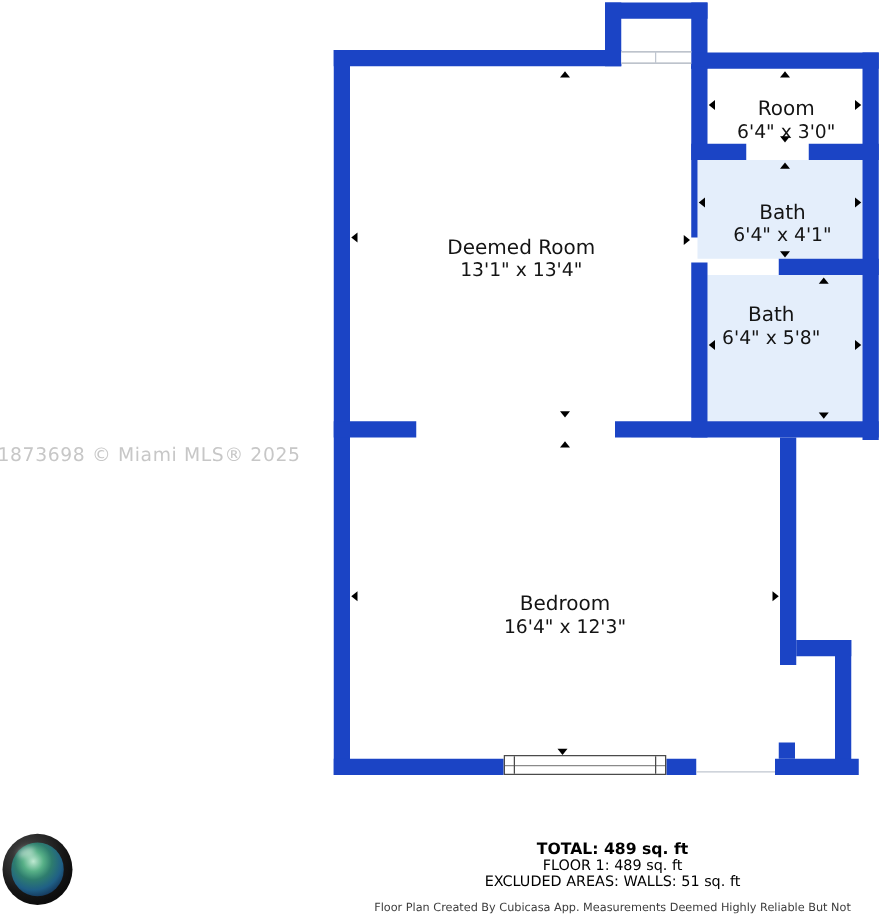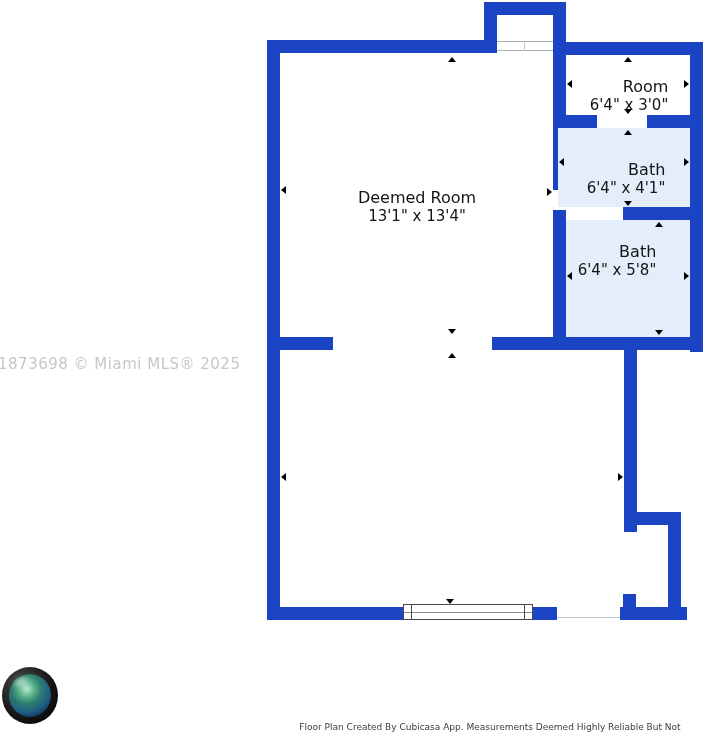--- a/index.html
+++ b/index.html
@@ -3,21 +3,21 @@
 <meta charset="utf-8">
 <style>
   html,body{margin:0;padding:0;background:#fff;}
   #canvas{
     position:relative;width:709px;height:732px;background:#ffffff;overflow:hidden;
     font-family:"DejaVu Sans","Liberation Sans",sans-serif;
   }
   .wall{position:absolute;background:var(--wall,#1b44c5);}
   .fill{position:absolute;background:var(--bath_fill,#e4eefb);}
   .room-label{position:absolute;transform:translate(-50%,-50%);text-align:center;color:#141414;white-space:nowrap;}
-  .room-label .name{display:block;font-size:16px;line-height:19px;text-align:right;}
+  .room-label .name{display:block;font-size:16px;line-height:19px;}
   .room-label .dims{display:block;font-size:15px;line-height:19px;}
   
   .ar{position:absolute;width:0;height:0;}
   .ar-up{border-left:4px solid transparent;border-right:4px solid transparent;border-bottom:5px solid #000;}
   .ar-down{border-left:4px solid transparent;border-right:4px solid transparent;border-top:5px solid #000;}
   .ar-left{border-top:4px solid transparent;border-bottom:4px solid transparent;border-right:5px solid #000;}
   .ar-right{border-top:4px solid transparent;border-bottom:4px solid transparent;border-left:5px solid #000;}
   
   .window{position:absolute;left:403px;top:604px;width:130px;height:16px;background:#fff;border:1px solid #4a4a4a;box-sizing:border-box;}
   .window .mid{position:absolute;left:0;top:7px;width:100%;height:1px;background:#8a8a8a;}
@@ -91,20 +91,24 @@
     <span class="dims">6'4" x 3'0"</span>
   </div>
   <div class="room-label" style="left:626px;top:179px;">
     <span class="name">Bath</span>
     <span class="dims">6'4" x 4'1"</span>
   </div>
   <div class="room-label" style="left:617px;top:261px;">
     <span class="name">Bath</span>
     <span class="dims">6'4" x 5'8"</span>
   </div>
+  <div class="room-label" style="left:452px;top:492px;">
+    <span class="name">Bedroom</span>
+    <span class="dims">16'4" x 12'3"</span>
+  </div>
 
   <div class="ar ar-up" style="left:448px;top:57px;"></div>
   <div class="ar ar-left" style="left:281px;top:186px;"></div>
   <div class="ar ar-right" style="left:547px;top:188px;"></div>
   <div class="ar ar-down" style="left:448px;top:329px;"></div>
 
   <div class="ar ar-up" style="left:448px;top:353px;"></div>
   <div class="ar ar-left" style="left:281px;top:473px;"></div>
   <div class="ar ar-right" style="left:618px;top:473px;"></div>
   <div class="ar ar-down" style="left:446px;top:599px;"></div>
@@ -124,15 +128,20 @@
   <div class="ar ar-right" style="left:684px;top:272px;"></div>
   <div class="ar ar-down" style="left:655px;top:330px;"></div>
 
   <div class="watermark">1873698 © Miami MLS® 2025</div>
 
   <div class="logo">
     <div class="lens"></div>
     <div class="glint"></div>
   </div>
 
+  <div class="summary">
+    <div class="total">TOTAL: 489 sq. ft</div>
+    <div class="floor">FLOOR 1: 489 sq. ft</div>
+    <div class="excluded">EXCLUDED AREAS: WALLS: 51 sq. ft</div>
+  </div>
   <div class="disclaimer">Floor Plan Created By Cubicasa App. Measurements Deemed Highly Reliable But Not Guaranteed.</div>
 
 </div>
 
 </body></html>

